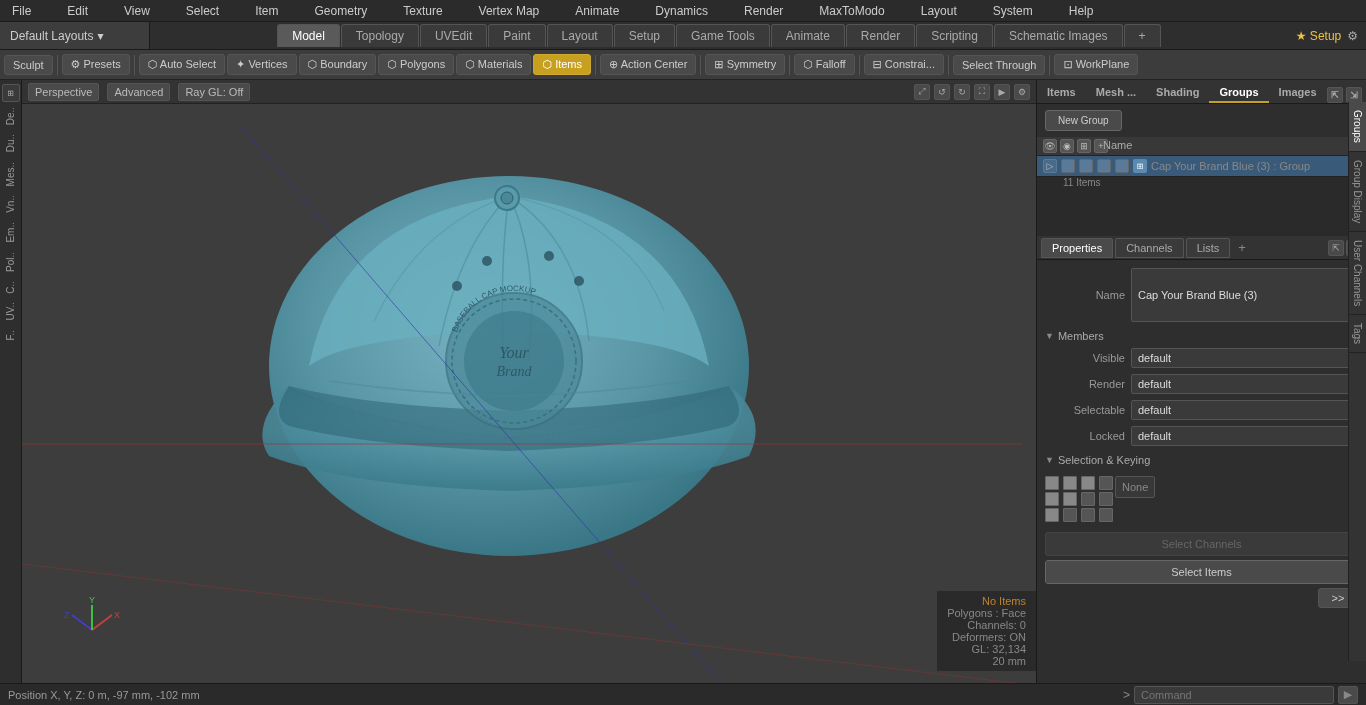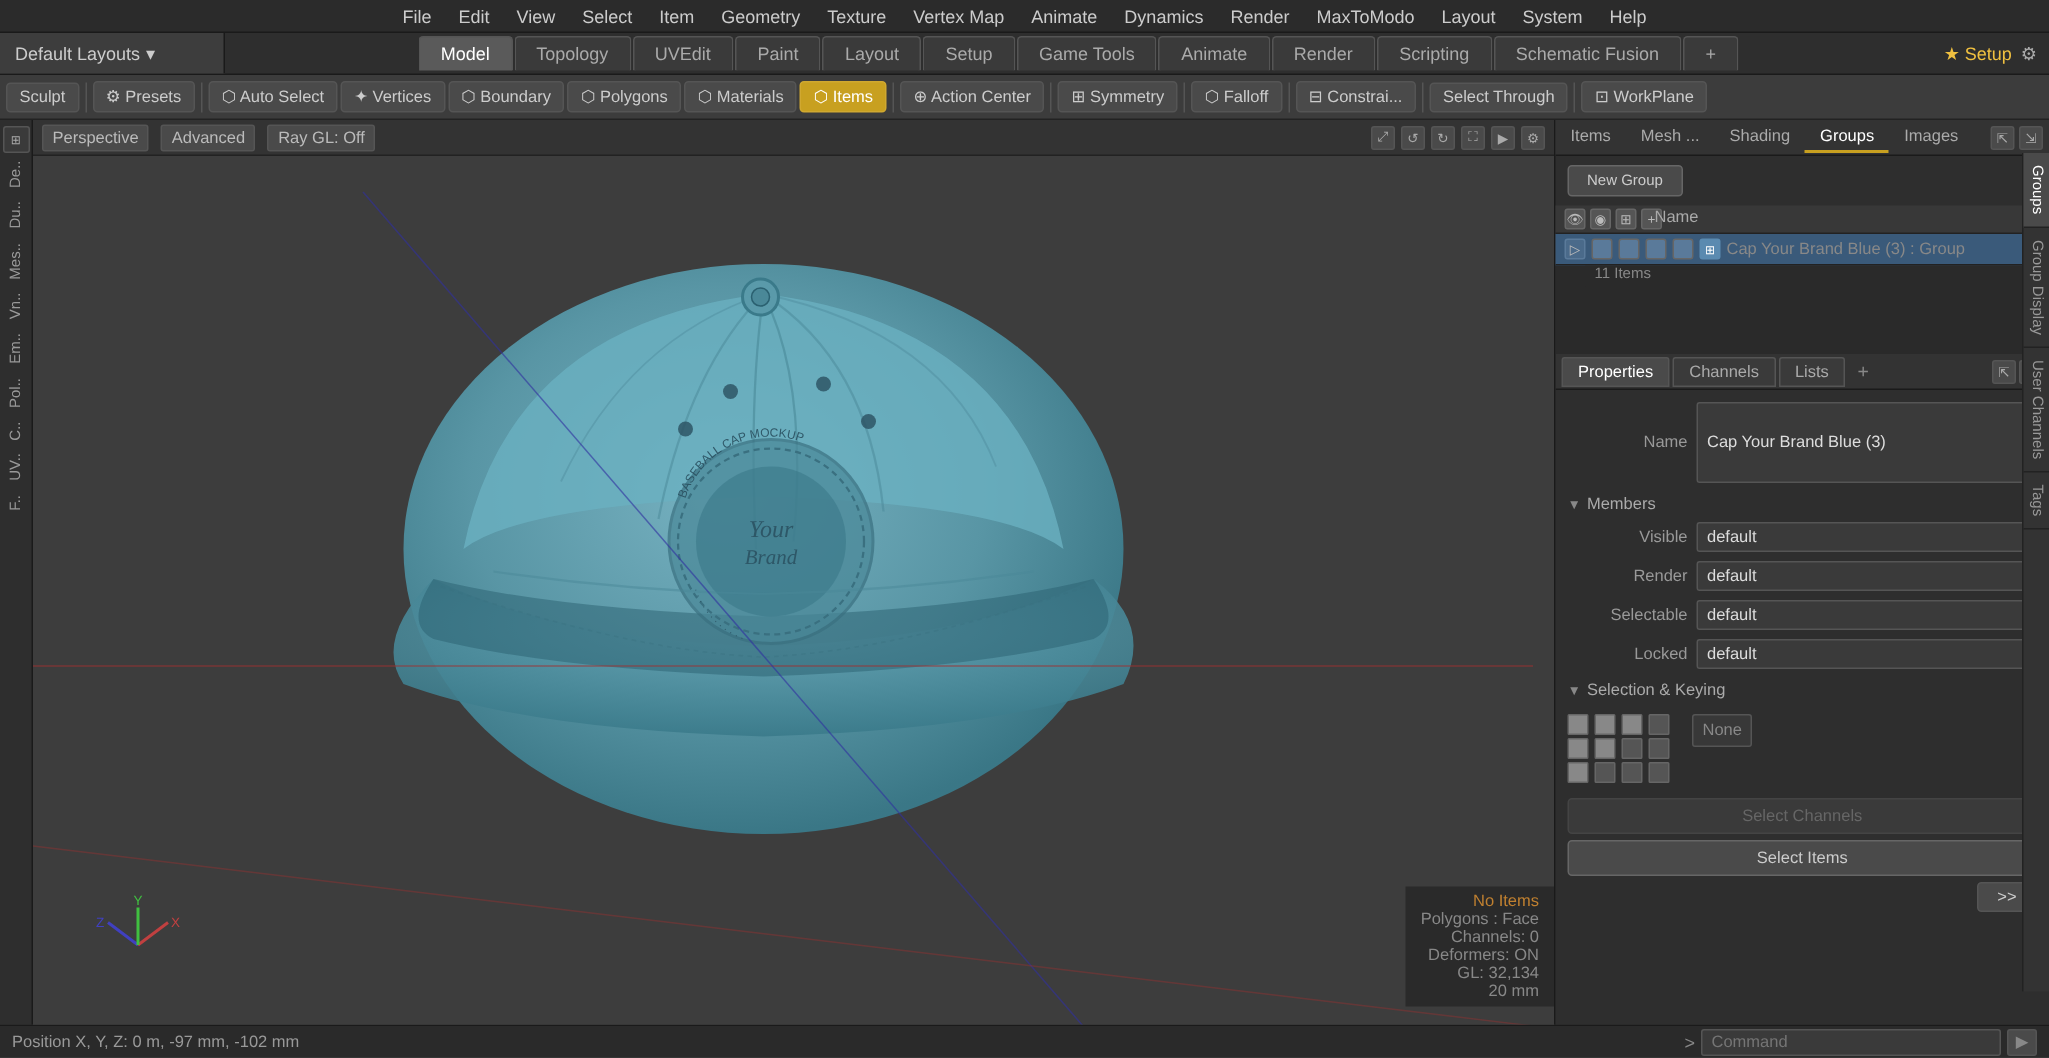--- a/index.html
+++ b/index.html
@@ -5,23 +5,22 @@
     * { box-sizing: border-box; margin: 0; padding: 0; }
     body { width: 1366px; height: 705px; overflow: hidden; background: #3a3a3a; font-family: 'Segoe UI', Arial, sans-serif; font-size: 12px; color: #ccc; }
 
     
     #menu-bar {
       height: 22px;
       background: #2b2b2b;
       display: flex;
       align-items: center;
       padding: 0 4px;
-      gap: 2px;
+      gap: 20px;
       border-bottom: 1px solid #1a1a1a;
-      justify-content: center;
     }
     .menu-item {
       padding: 2px 8px;
       color: #ccc;
       cursor: pointer;
       font-size: 12px;
       border-radius: 2px;
     }
 
     
@@ -221,22 +220,23 @@
       width: 330px;
       background: #2e2e2e;
       display: flex;
       flex-direction: column;
       border-left: 1px solid #1a1a1a;
     }
     #right-tabs {
       height: 24px;
       background: #333;
       display: flex;
-      align-items: center;
+      align-items: flex-end;
       border-bottom: 1px solid #1a1a1a;
+      font-weight: bold;
     }
     .right-tab {
       padding: 3px 10px;
       font-size: 11px;
       color: #aaa;
       cursor: pointer;
       border-bottom: 2px solid transparent;
     }
     .right-tab.active { color: #fff; border-bottom: 2px solid #c8a020; }
 
@@ -537,21 +537,21 @@
     <div class="layout-tab active">Model</div>
     <div class="layout-tab">Topology</div>
     <div class="layout-tab">UVEdit</div>
     <div class="layout-tab">Paint</div>
     <div class="layout-tab">Layout</div>
     <div class="layout-tab">Setup</div>
     <div class="layout-tab">Game Tools</div>
     <div class="layout-tab">Animate</div>
     <div class="layout-tab">Render</div>
     <div class="layout-tab">Scripting</div>
-    <div class="layout-tab">Schematic Fusion</div>
+    <div class="layout-tab">Schematic Images</div>
     <div class="layout-tab">+</div>
   </div>
   <div class="layout-bar-right">
     <span class="star-only">★  Setup</span>
     <span style="cursor:pointer;">⚙</span>
   </div>
 </div>
 
 <div id="toolbar">
   <button class="tool-btn">Sculpt</button>
@@ -806,21 +806,21 @@
             </select>
             <span class="prop-select-arrow">▾</span>
           </div>
         </div>
 
         <div class="section-header">
           <span class="section-triangle">▼</span>
           <span>Selection &amp; Keying</span>
         </div>
 
-        <div style="display:flex;align-items:flex-start;gap:13px;margin-bottom:6px;">
+        <div style="display:flex;align-items:flex-start;gap:0;margin-bottom:6px;">
           <div class="keying-grid">
             <div class="key-dot filled"></div>
             <div class="key-dot filled"></div>
             <div class="key-dot filled"></div>
             <div class="key-dot"></div>
             <div class="key-dot filled"></div>
             <div class="key-dot filled"></div>
             <div class="key-dot"></div>
             <div class="key-dot"></div>
             <div class="key-dot filled"></div>

